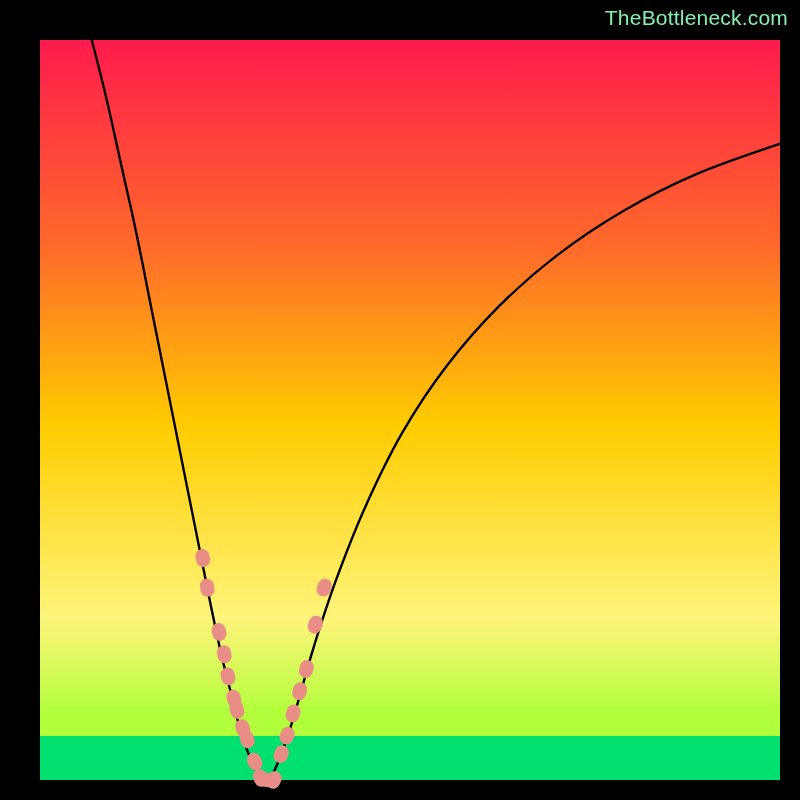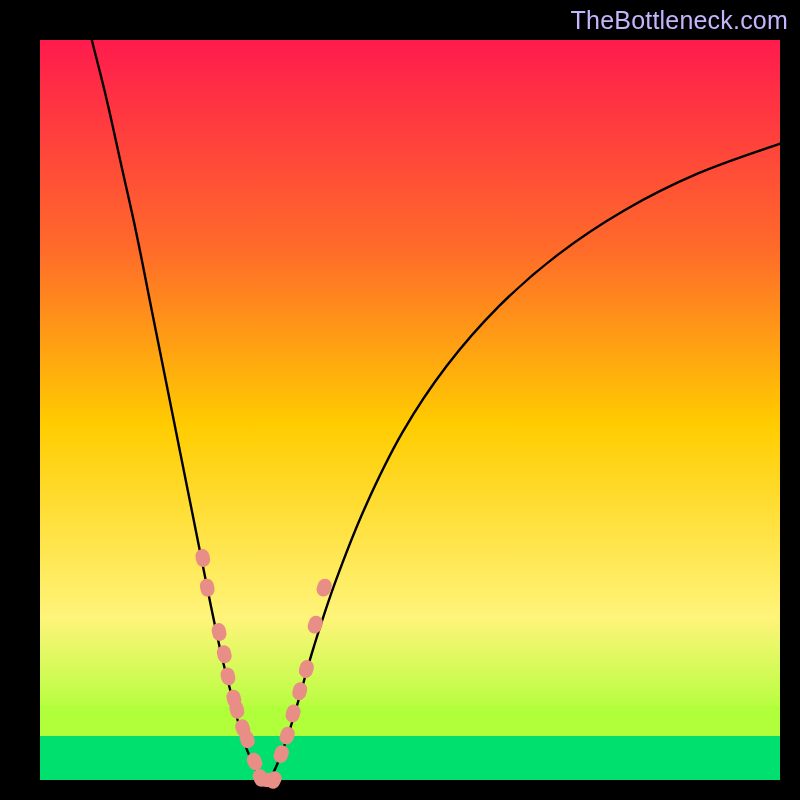--- a/index.html
+++ b/index.html
@@ -42,22 +42,22 @@
     left: 0;
     top: 0;
     width: 740px;
     height: 740px;
     overflow: visible;
   }
   .watermark {
     position: absolute;
     top: 6px;
     right: 12px;
-    color: #c4b5fd;
-    font-size: 25px;
+    color: #86efac;
+    font-size: 21px;
     letter-spacing: 0.2px;
     user-select: none;
   }
 </style>
 </head>
 <body>
 
 <div class="frame">
 
   <div class="plot-area" id="plot-area" style="background: linear-gradient(rgb(255, 27, 77) 0%, rgb(255, 106, 42) 28%, rgb(255, 204, 0) 52%, rgb(255, 244, 122) 78%, rgb(176, 255, 58) 91.5%, rgb(0, 224, 110) 97.5%, rgb(0, 224, 110) 100%);">

